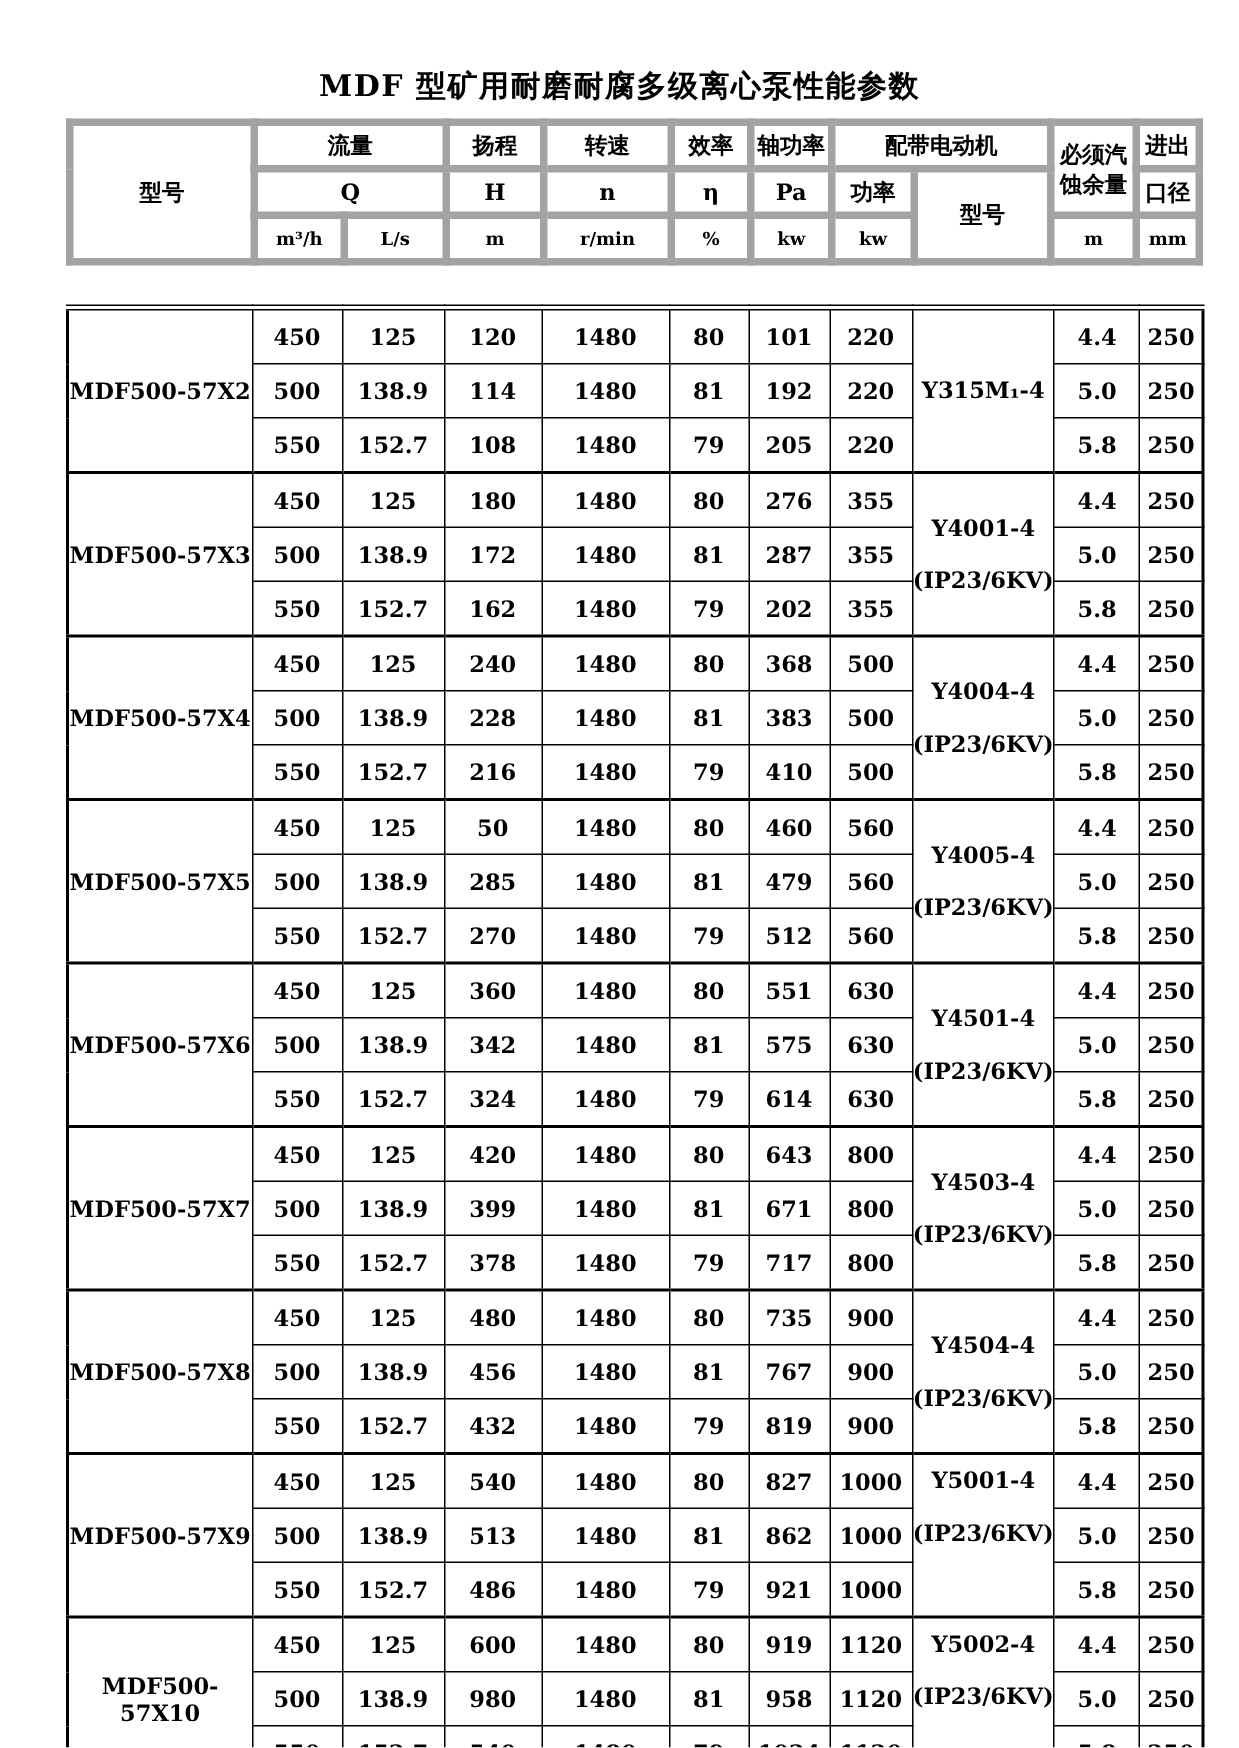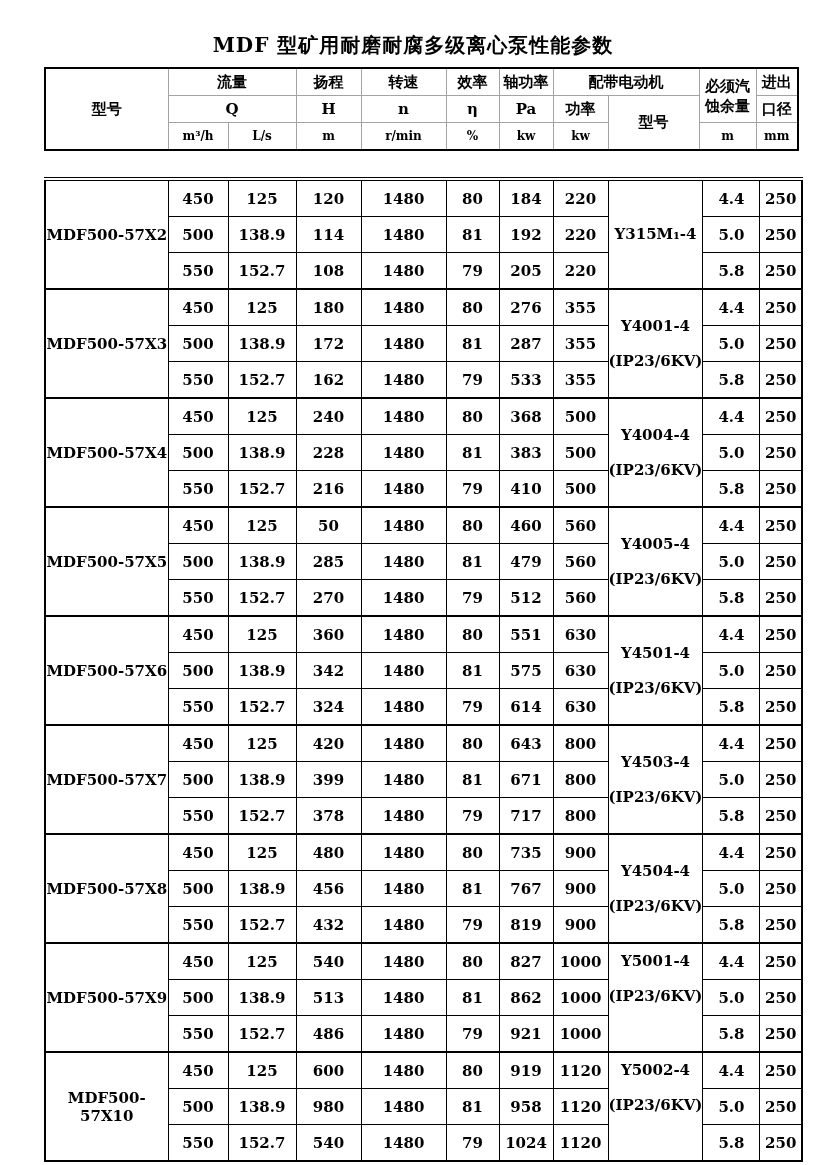--- a/index.html
+++ b/index.html
@@ -7,37 +7,37 @@
     position:relative;
     width:826px;
     height:1165px;
     background:#ffffff;
     color:#000;
     font-family:"DejaVu Serif","Liberation Serif",serif;
     font-weight:bold;
     overflow:hidden;
   }
   .title{
-    padding-top:32px;
+    padding-top:44px;
     text-align:center;
     font-size:20px;
     letter-spacing:1px;
   }
   table{
     border-collapse:collapse;
     table-layout:fixed;
     margin-left:44px;
   }
   
   .header-table{
     margin-top:8px;
     border:2px solid #000;
   }
   .header-table td{
-    border:1px solid #a3a3a3;
+    border:5px solid #a3a3a3;
     text-align:center;
     vertical-align:middle;
     height:26px;
     font-size:15px;
     padding:0;
     overflow:hidden;
   }
   .header-table .unit{font-size:12px;}
   .two-line div{line-height:20px;}
   
@@ -136,21 +136,21 @@
         <col style="width:42px">
     </colgroup>
     <tbody id="body-rows">
         <tr class="group-first">
           <td rowspan="3" class="model-cell">MDF500-57X2</td>
           <td>450</td>
           <td>125</td>
           <td>120</td>
           <td>1480</td>
           <td>80</td>
-          <td>184</td>
+          <td>101</td>
           <td>220</td>
           <td rowspan="3" class="motor-cell">
             <div class="motor-line">Y315M₁-4</div>
           </td>
           <td>4.4</td>
           <td>250</td>
         </tr>
         <tr>
           <td>500</td>
           <td>138.9</td>
@@ -199,21 +199,21 @@
           <td>355</td>
           <td>5.0</td>
           <td>250</td>
         </tr>
         <tr>
           <td>550</td>
           <td>152.7</td>
           <td>162</td>
           <td>1480</td>
           <td>79</td>
-          <td>533</td>
+          <td>202</td>
           <td>355</td>
           <td>5.8</td>
           <td>250</td>
         </tr>
         <tr class="group-first">
           <td rowspan="3" class="model-cell">MDF500-57X4</td>
           <td>450</td>
           <td>125</td>
           <td>240</td>
           <td>1480</td>

